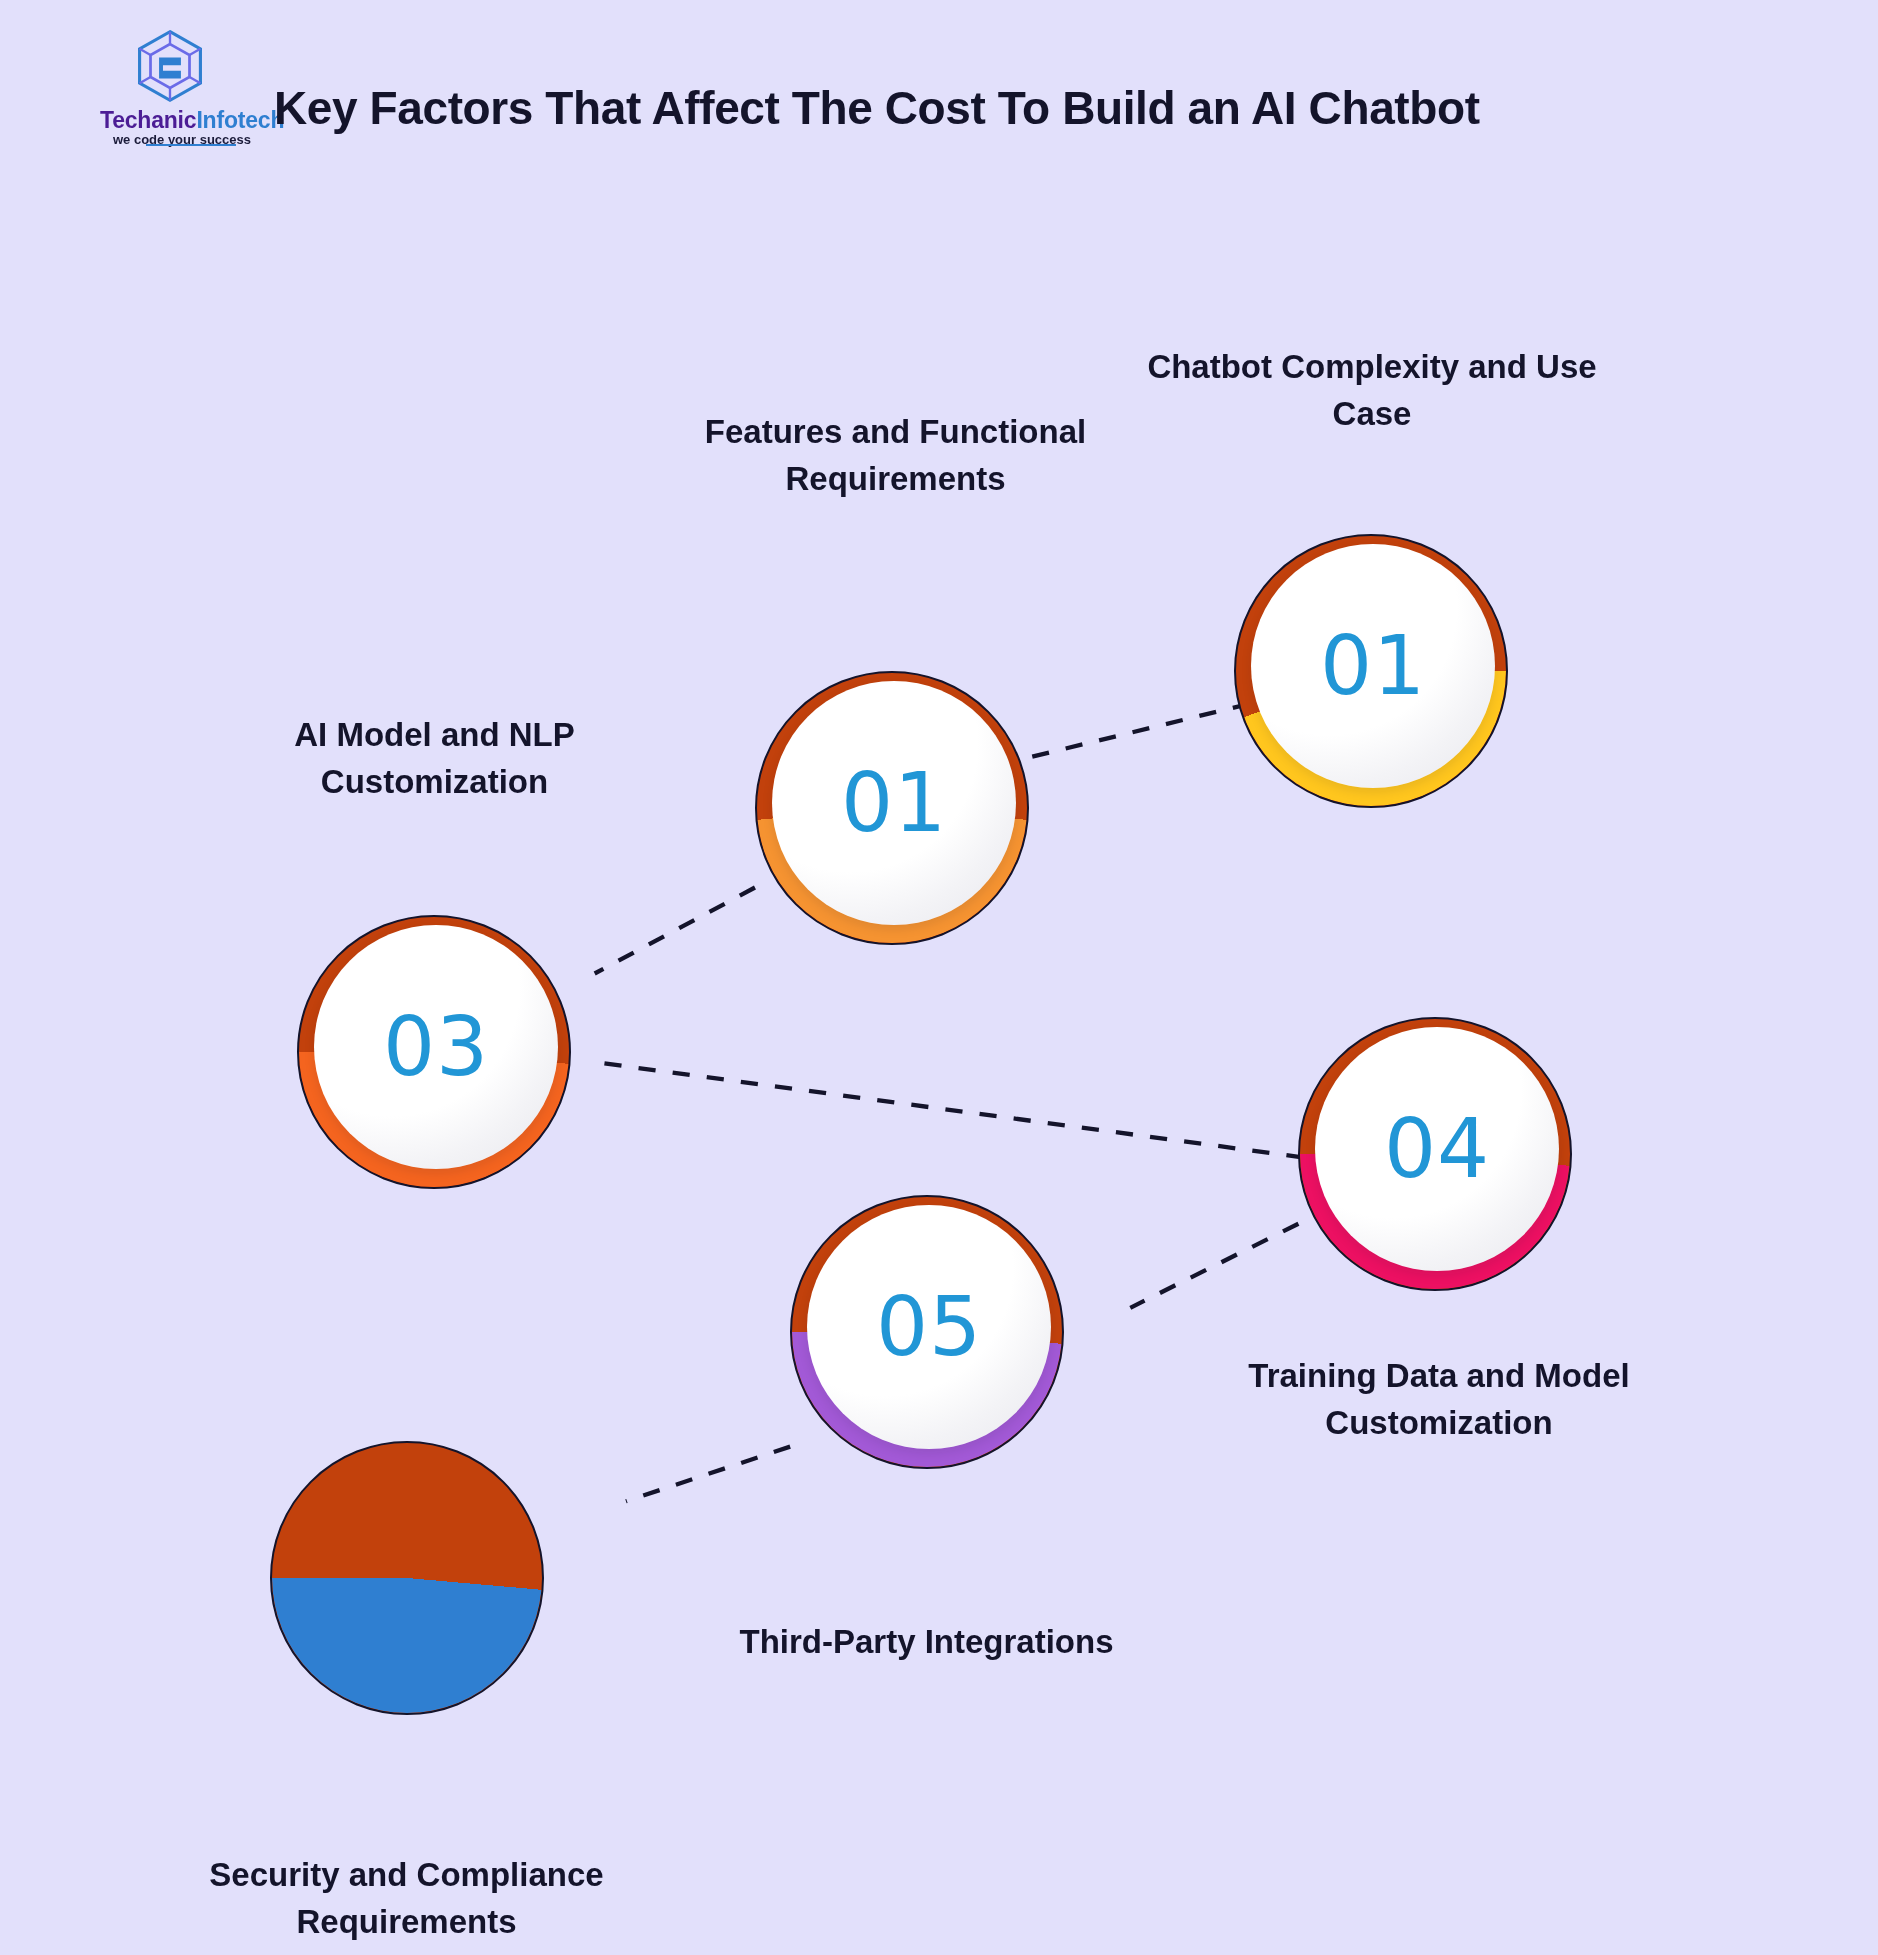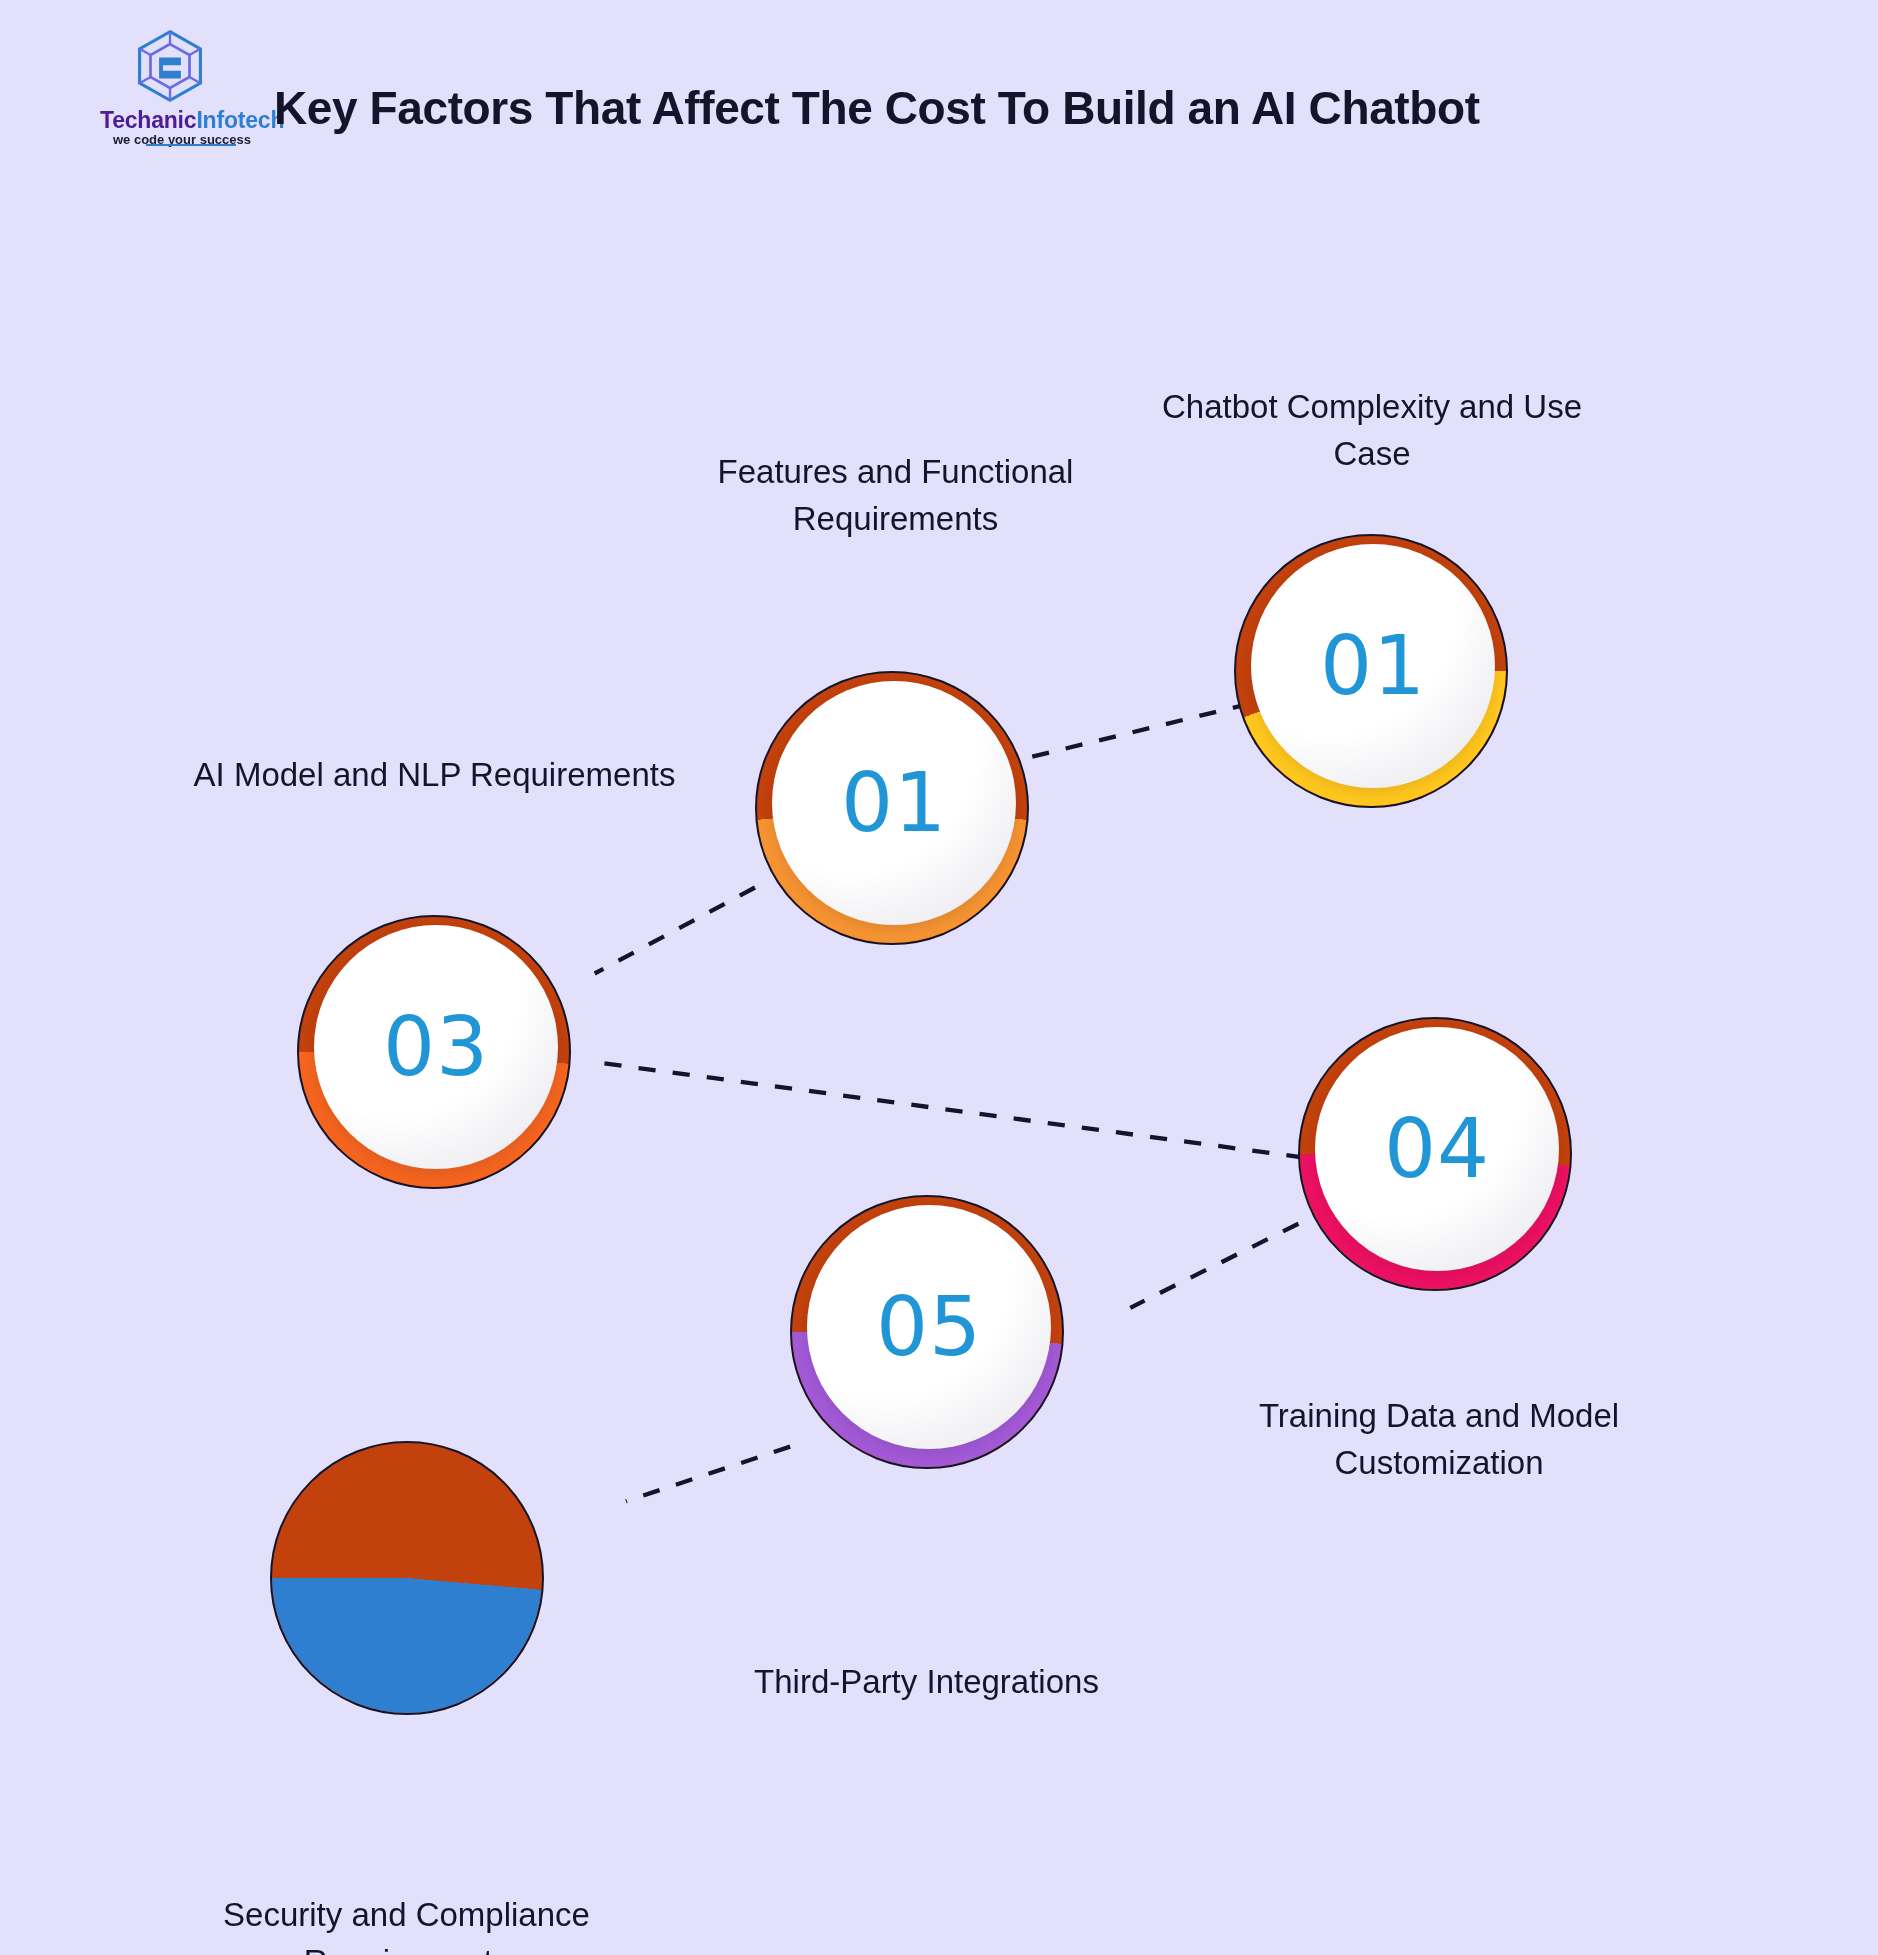--- a/index.html
+++ b/index.html
@@ -129,24 +129,23 @@
     letter-spacing: 0.8px;
     line-height: 1;
     font-family: "DejaVu Sans", sans-serif;
   }
 
   
   .label {
     position: absolute;
     font-size: 33px;
     line-height: 1.42;
-    font-weight: normal;
+    font-weight: bold;
     color: #14142b;
     text-align: center;
-    margin-top: 40px;
   }
 </style>
 </head>
 <body>
 
 <div class="logo">
   <div class="logo-mark">
     <svg viewBox="0 0 200 200" width="78" height="78">
       <polygon points="100,12 178,56 178,144 100,188 22,144 22,56" fill="none" stroke="#2f7fd1" stroke-width="8"></polygon>
       <polygon points="100,44 150,72 150,128 100,156 50,128 50,72" fill="none" stroke="#6b6be8" stroke-width="7"></polygon>
@@ -196,21 +195,21 @@
   <div class="label" style="left:665px; top:409px; width:461px;">Features and Functional Requirements</div>
 
   <div class="node" style="left:297px; top:915px;">
     <div class="ring">
       <div class="ring-accent" style="background: conic-gradient(from 95deg, #f4641f 0deg 175deg, rgba(0,0,0,0) 175deg 360deg);"></div>
       <div class="inner">
         <span class="num">03</span>
       </div>
     </div>
   </div>
-  <div class="label" style="left:192px; top:712px; width:485px;">AI Model and NLP Requirements</div>
+  <div class="label" style="left:192px; top:712px; width:485px;">AI Model and NLP Customization</div>
 
   <div class="node" style="left:1298px; top:1017px;">
     <div class="ring">
       <div class="ring-accent" style="background: conic-gradient(from 95deg, #ec1062 0deg 175deg, rgba(0,0,0,0) 175deg 360deg);"></div>
       <div class="inner">
         <span class="num">04</span>
       </div>
     </div>
   </div>
   <div class="label" style="left:1224px; top:1353px; width:430px;">Training Data and Model Customization</div>

